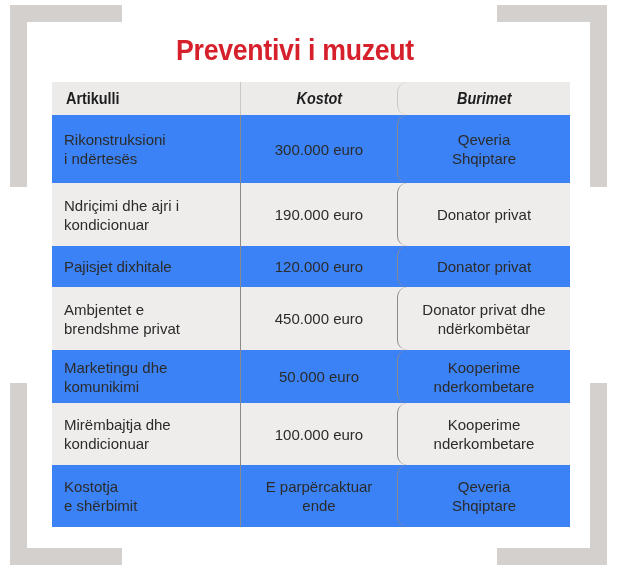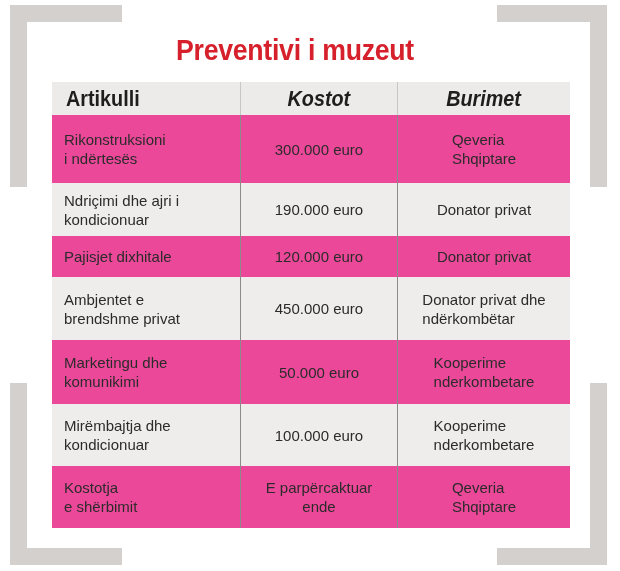--- a/index.html
+++ b/index.html
@@ -29,26 +29,26 @@
     font-size:29px; color:#d6202b; letter-spacing:-0.3px;
     transform:scaleX(0.92); transform-origin:center;
     padding-left:0;
   }
   .table {
     position:absolute; left:52px; top:82px; width:518px;
   }
   .row { display:flex; position:relative; }
   .row.header { height:33px; background:#edebea; align-items:center; }
   .row.gray { background:#efedec; }
-  .row.white { background:#ec4899; }
+  .row.white { background:#3b82f6; }
   .cell { display:flex; align-items:center; font-size:15px; line-height:19px; color:#2b2b2b; }
   .c1 { width:188px; padding-left:12px; box-sizing:border-box; }
   .c2 { width:157px; justify-content:center; text-align:center; border-left:1px solid #8a8a8a; box-sizing:border-box; }
-  .c3 { width:173px; justify-content:center; border-left:1px solid #8a8a8a; box-sizing:border-box; }
-  .header .cell { font-weight:bold; font-size:22px; color:#1e1e1e; height:33px; }
+  .c3 { width:173px; justify-content:center; text-align:center; border-left:1px solid #8a8a8a; box-sizing:border-box;border-radius:10px; }
+  .header .cell { font-weight:bold; font-size:16px; color:#1e1e1e; height:33px; }
   .header .c1 { padding-left:14px; border:none; }
   .header .c2, .header .c3 { border-left:1px solid #c9c6c4;font-style:italic; }
   .header .c2 span, .header .c3 span { transform:scaleX(0.9); display:inline-block; }
   .header .c1 span { transform:scaleX(0.9); transform-origin:left; display:inline-block; }
   .cell span { white-space:pre-line; }
   .c2 span, .c3 span { white-space:pre-line; }
 </style>
 </head>
 <body>
 
@@ -83,21 +83,21 @@
       </div>
     <div class="cell c2">
         <span>300.000 euro</span>
       </div>
     <div class="cell c3">
         <span>Qeveria
 Shqiptare</span>
       </div>
   </div>
 
-  <div class="row gray" style="height:53px">
+  <div class="row gray" style="height:63px">
     <div class="cell c1">
         <span>Ndriçimi dhe ajri i
 kondicionuar</span>
       </div>
     <div class="cell c2">
         <span>190.000 euro</span>
       </div>
     <div class="cell c3">
         <span>Donator privat</span>
       </div>
@@ -122,21 +122,21 @@
       </div>
     <div class="cell c2">
         <span>450.000 euro</span>
       </div>
     <div class="cell c3">
         <span>Donator privat dhe
 ndërkombëtar</span>
       </div>
   </div>
 
-  <div class="row white" style="height:64px">
+  <div class="row white" style="height:53px">
     <div class="cell c1">
         <span>Marketingu dhe
 komunikimi</span>
       </div>
     <div class="cell c2">
         <span>50.000 euro</span>
       </div>
     <div class="cell c3">
         <span>Kooperime
 nderkombetare</span>

